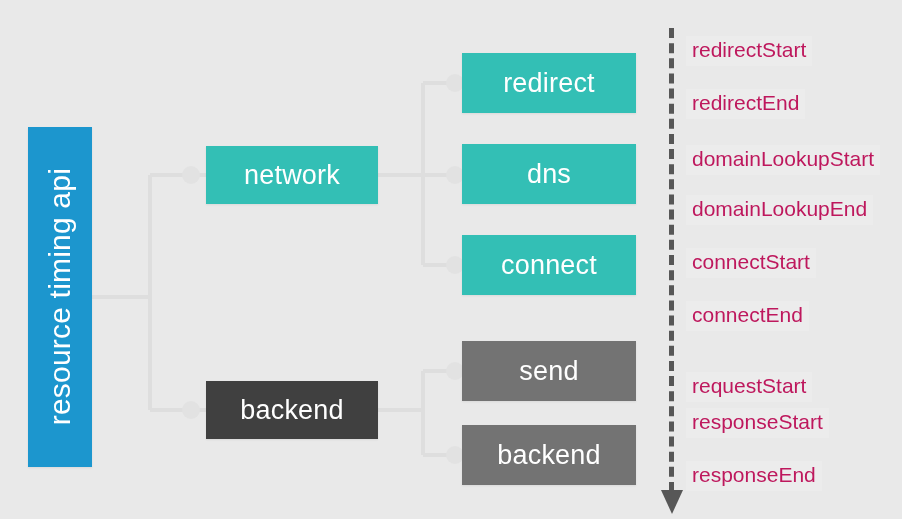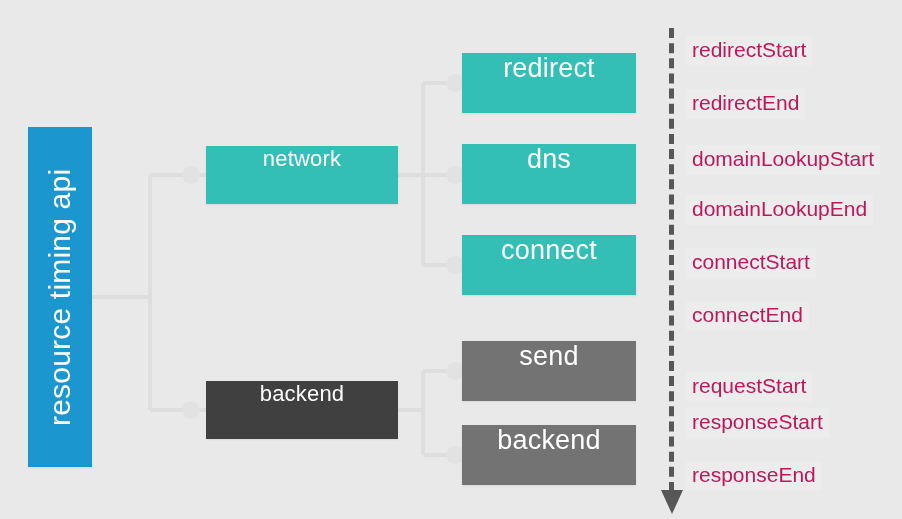--- a/index.html
+++ b/index.html
@@ -26,20 +26,21 @@
     left: 0; top: 0;
     width: 902px;
     height: 519px;
     pointer-events: none;
   }
 
   
   .node {
     position: absolute;
     display: flex;
+    align-items: center;
     justify-content: center;
     color: #ffffff;
     text-align: center;
     letter-spacing: 0.2px;
     box-shadow: 0 1px 2px rgba(0,0,0,0.07);
   }
 
   .node-root {
     background: #1c96ce;
     left: 28px;
@@ -51,23 +52,23 @@
     writing-mode: vertical-rl;
     text-orientation: mixed;
     transform: rotate(180deg);
     font-size: 30px;
     font-weight: 400;
     line-height: 1;
     white-space: nowrap;
   }
 
   .node-l1 {
-    width: 192px;
+    width: 172px;
     height: 58px;
-    font-size: 22px;
+    font-size: 27px;
   }
   .node-network { background: #33bfb5; left: 206px; top: 146px; }
   .node-backend { background: #404040; left: 206px; top: 381px; }
 
   .node-l2 {
     width: 174px;
     height: 60px;
     font-size: 27px;
     left: 462px;
   }

